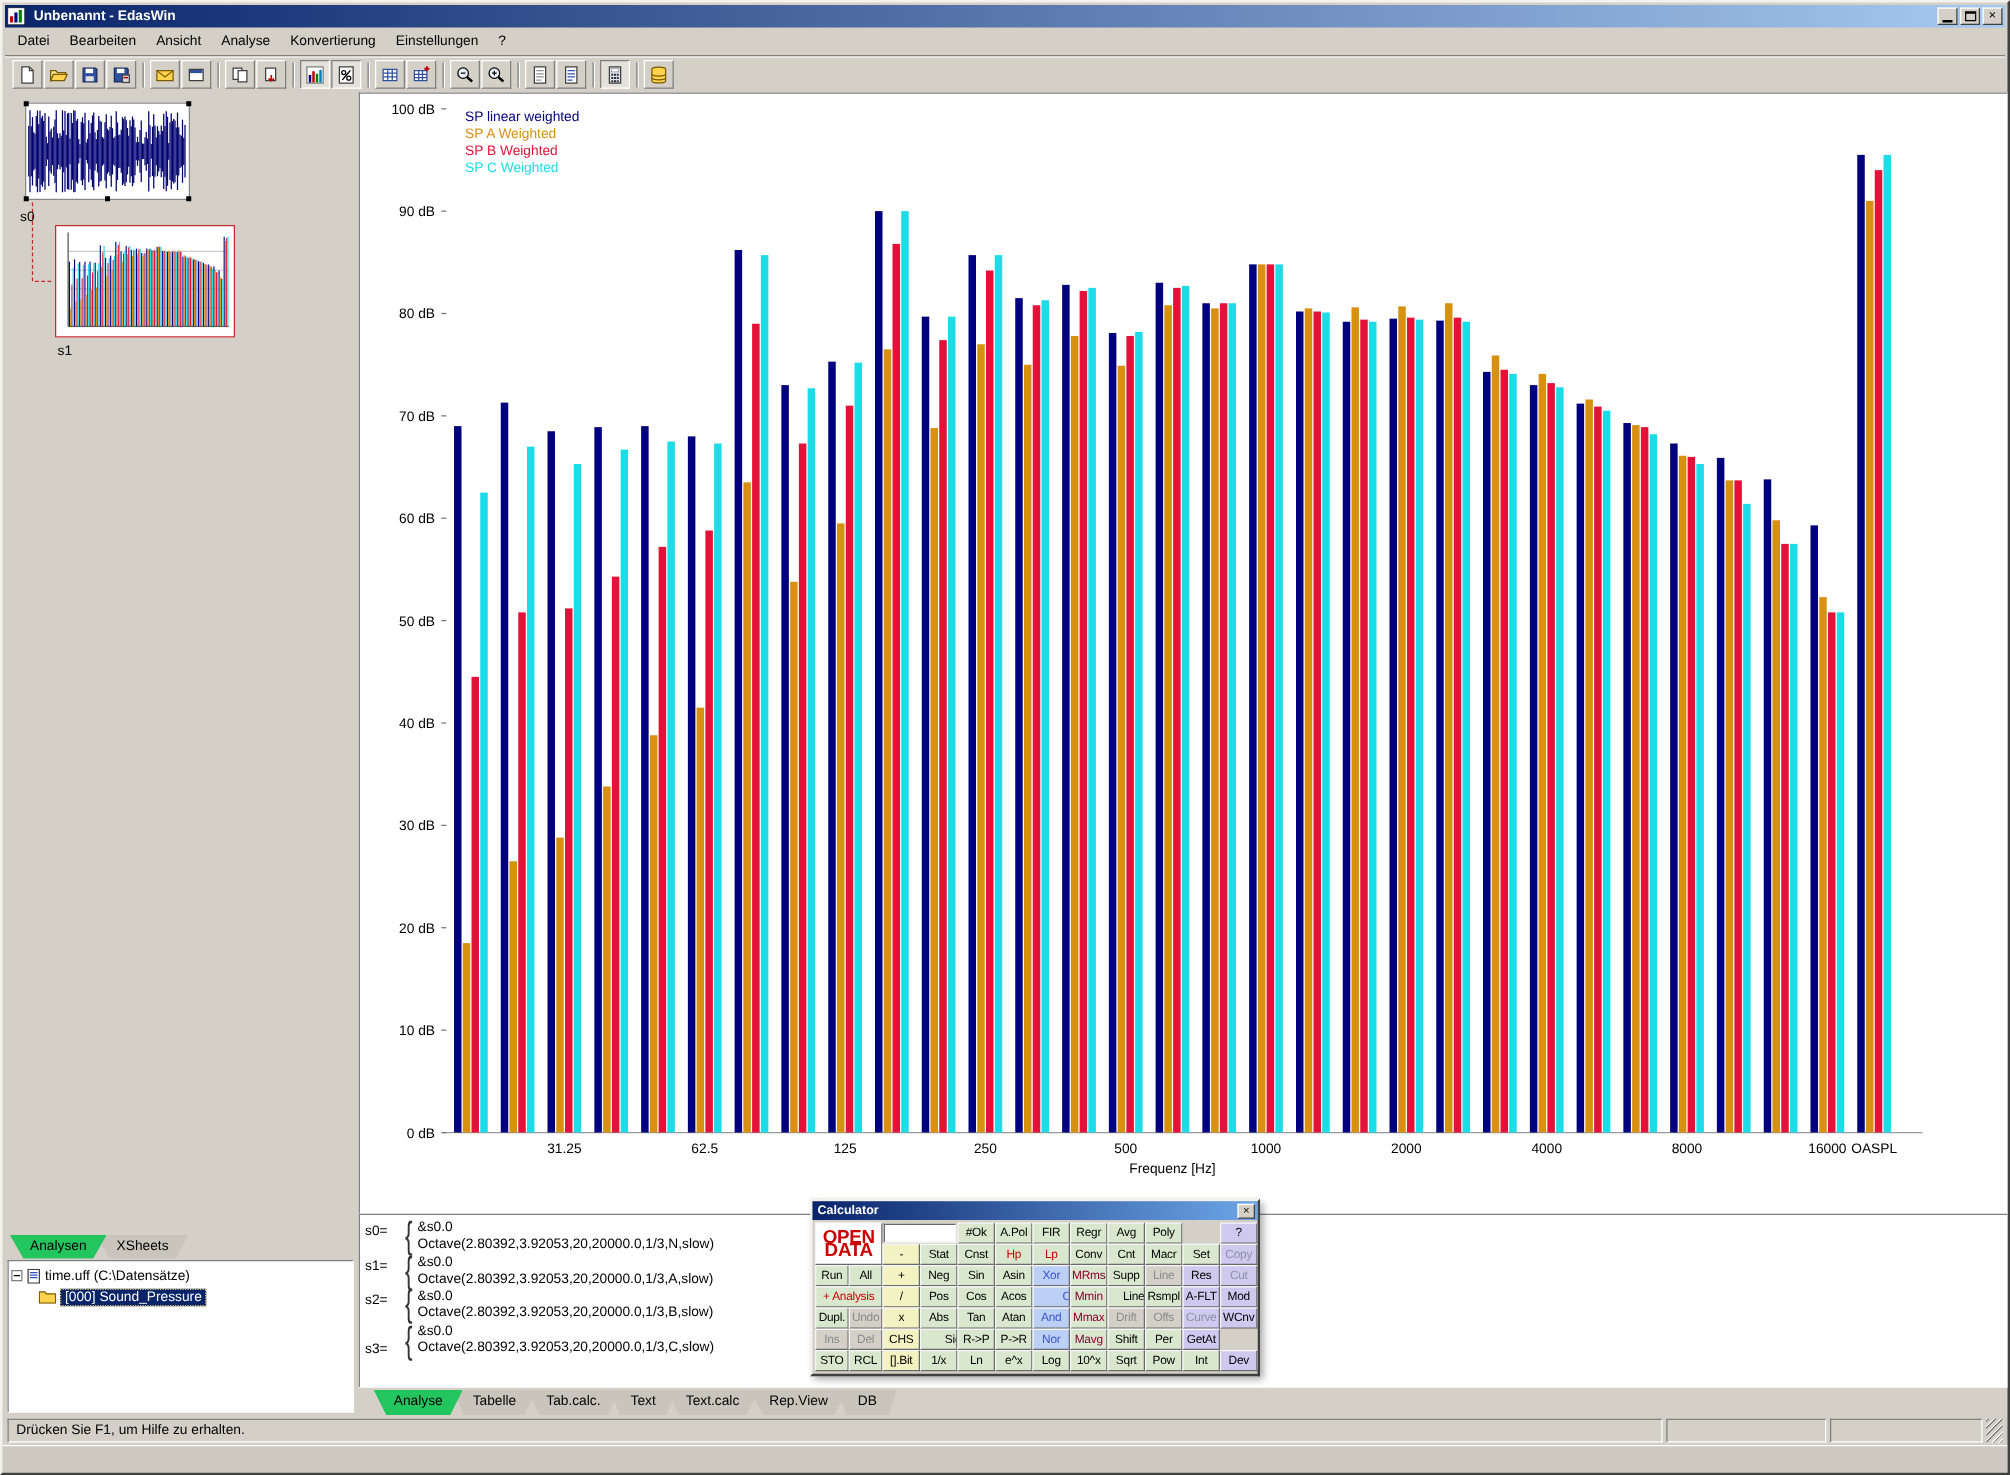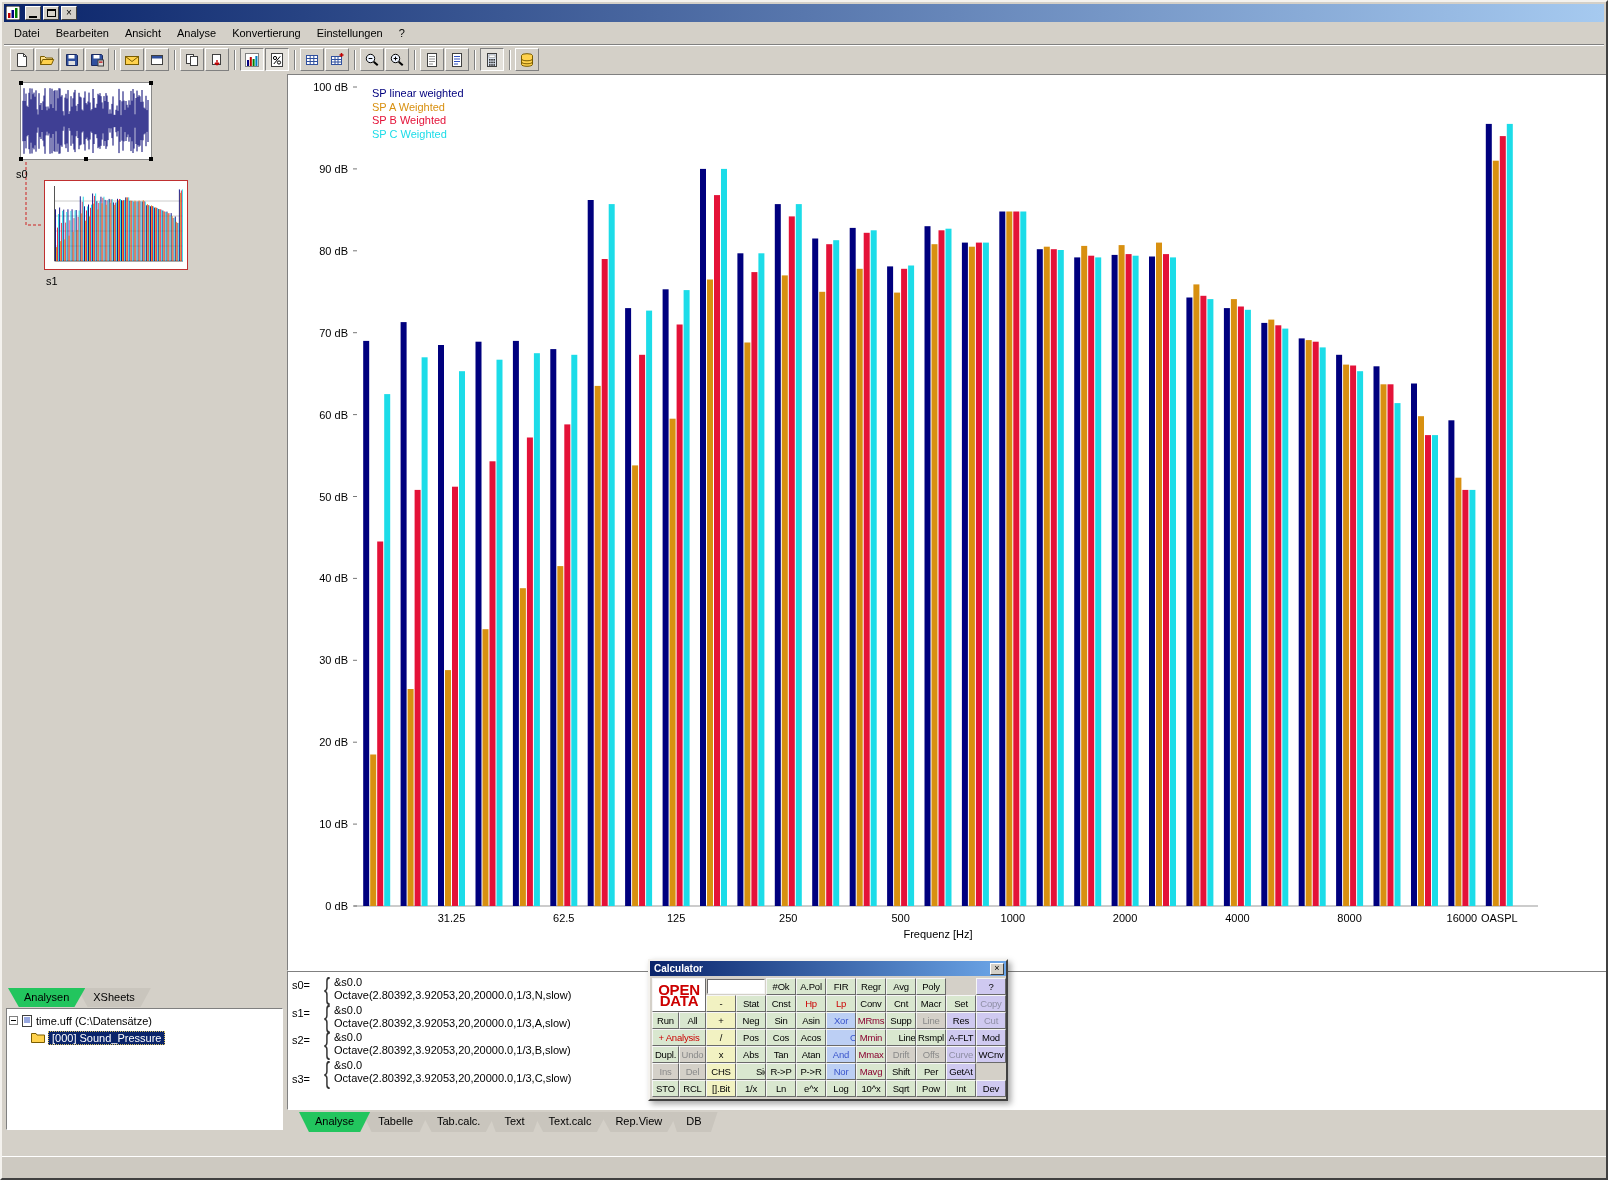--- a/index.html
+++ b/index.html
@@ -111,20 +111,21 @@
 
   <div class="titlebar">
     <span class="ticon">
       <svg width="14" height="14" viewBox="0 0 14 14">
           <rect width="14" height="14" fill="#fff" stroke="#000"></rect>
           <rect x="2" y="7" width="2.5" height="5" fill="#c00000"></rect>
           <rect x="5.5" y="4" width="2.5" height="8" fill="#000080"></rect>
           <rect x="9" y="2" width="2.5" height="10" fill="#008000"></rect>
         </svg>
     </span>
+    <span class="title">Unbenannt - EdasWin</span>
     <button class="wbtn">
         <span class="glyph-min"></span>
       </button>
     <button class="wbtn">
         <span class="glyph-max"></span>
       </button>
     <button class="wbtn">×</button>
   </div>
 
   <div class="menubar">
@@ -878,15 +879,21 @@
         <button class="cbtn grn" style="grid-area: 7 / 6;">e^x</button>
         <button class="cbtn grn" style="grid-area: 7 / 7;">Log</button>
         <button class="cbtn grn" style="grid-area: 7 / 8;">10^x</button>
         <button class="cbtn grn" style="grid-area: 7 / 9;">Sqrt</button>
         <button class="cbtn grn" style="grid-area: 7 / 10;">Pow</button>
         <button class="cbtn grn" style="grid-area: 7 / 11;">Int</button>
         <button class="cbtn lav" style="grid-area: 7 / 12;">Dev</button>
       </div>
   </div>
 
+  <div class="statusbar">
+    <div class="scell main">Drücken Sie F1, um Hilfe zu erhalten.</div>
+    <div class="scell c2"></div>
+    <div class="scell c3"></div>
+    <div class="grip"></div>
+  </div>
   <div class="bottomstrip"></div>
 
 </div>
 
 </body></html>

